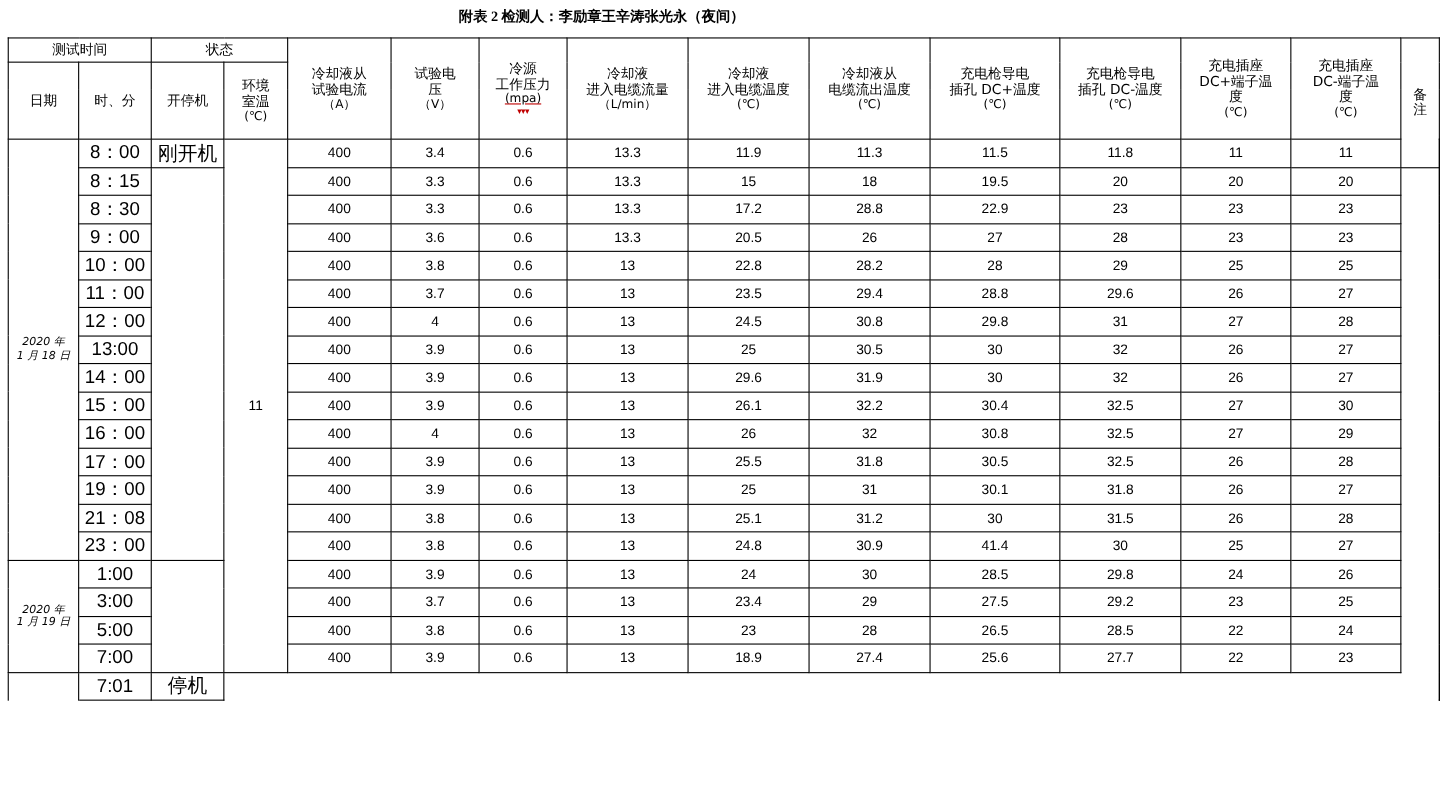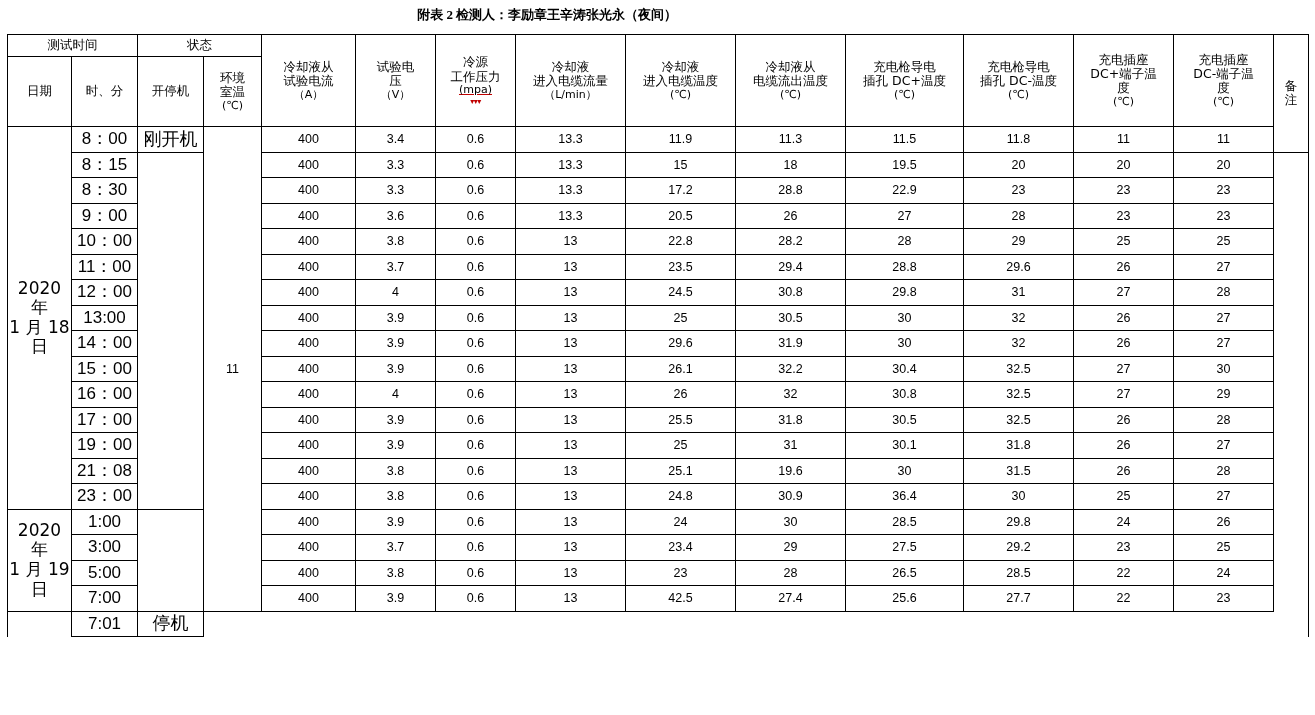--- a/index.html
+++ b/index.html
@@ -64,23 +64,24 @@
   }
   .hdr {
     font-size: 12.5px;
     font-family: "DejaVu Sans", "Liberation Sans", sans-serif;
     padding: 2px 1px;
   }
   .hdr .sub {
     font-size: 11px;
   }
   .datecell {
-    font-size: 17px;
+    font-size: 10px;
     font-family: "DejaVu Sans", "Liberation Sans", sans-serif;
     line-height: 1.35;
+    font-style: italic;
   }
   .timecell {
     font-size: 17px;
     font-family: "Liberation Sans", "DejaVu Sans", sans-serif;
   }
   .statecell {
     font-size: 18px;
     font-family: Liberation Serif, serif;
   }
   .numcell {
@@ -405,36 +406,36 @@
       <td class="numcell">27</td>
     </tr>
 
     <tr class="row-h">
       <td class="timecell">21：08</td>
       <td class="numcell">400</td>
       <td class="numcell">3.8</td>
       <td class="numcell">0.6</td>
       <td class="numcell">13</td>
       <td class="numcell">25.1</td>
-      <td class="numcell">19.6</td>
+      <td class="numcell">31.2</td>
       <td class="numcell">30</td>
       <td class="numcell">31.5</td>
       <td class="numcell">26</td>
       <td class="numcell">28</td>
     </tr>
 
     <tr class="row-h">
       <td class="timecell">23：00</td>
       <td class="numcell">400</td>
       <td class="numcell">3.8</td>
       <td class="numcell">0.6</td>
       <td class="numcell">13</td>
       <td class="numcell">24.8</td>
       <td class="numcell">30.9</td>
-      <td class="numcell">36.4</td>
+      <td class="numcell">41.4</td>
       <td class="numcell">30</td>
       <td class="numcell">25</td>
       <td class="numcell">27</td>
     </tr>
 
     <tr class="row-h">
       <td class="datecell" rowspan="4">
         <div>2020 年</div>
         <div>1 月 19 日</div>
       </td>
@@ -479,21 +480,21 @@
       <td class="numcell">22</td>
       <td class="numcell">24</td>
     </tr>
 
     <tr class="row-h">
       <td class="timecell">7:00</td>
       <td class="numcell">400</td>
       <td class="numcell">3.9</td>
       <td class="numcell">0.6</td>
       <td class="numcell">13</td>
-      <td class="numcell">42.5</td>
+      <td class="numcell">18.9</td>
       <td class="numcell">27.4</td>
       <td class="numcell">25.6</td>
       <td class="numcell">27.7</td>
       <td class="numcell">22</td>
       <td class="numcell">23</td>
     </tr>
 
     <tr class="row-h">
       <td style="border-left:1px solid #000; border-right:1px solid #000; border-top:1px solid #000; border-bottom:none;"></td>
       <td class="timecell">7:01</td>

